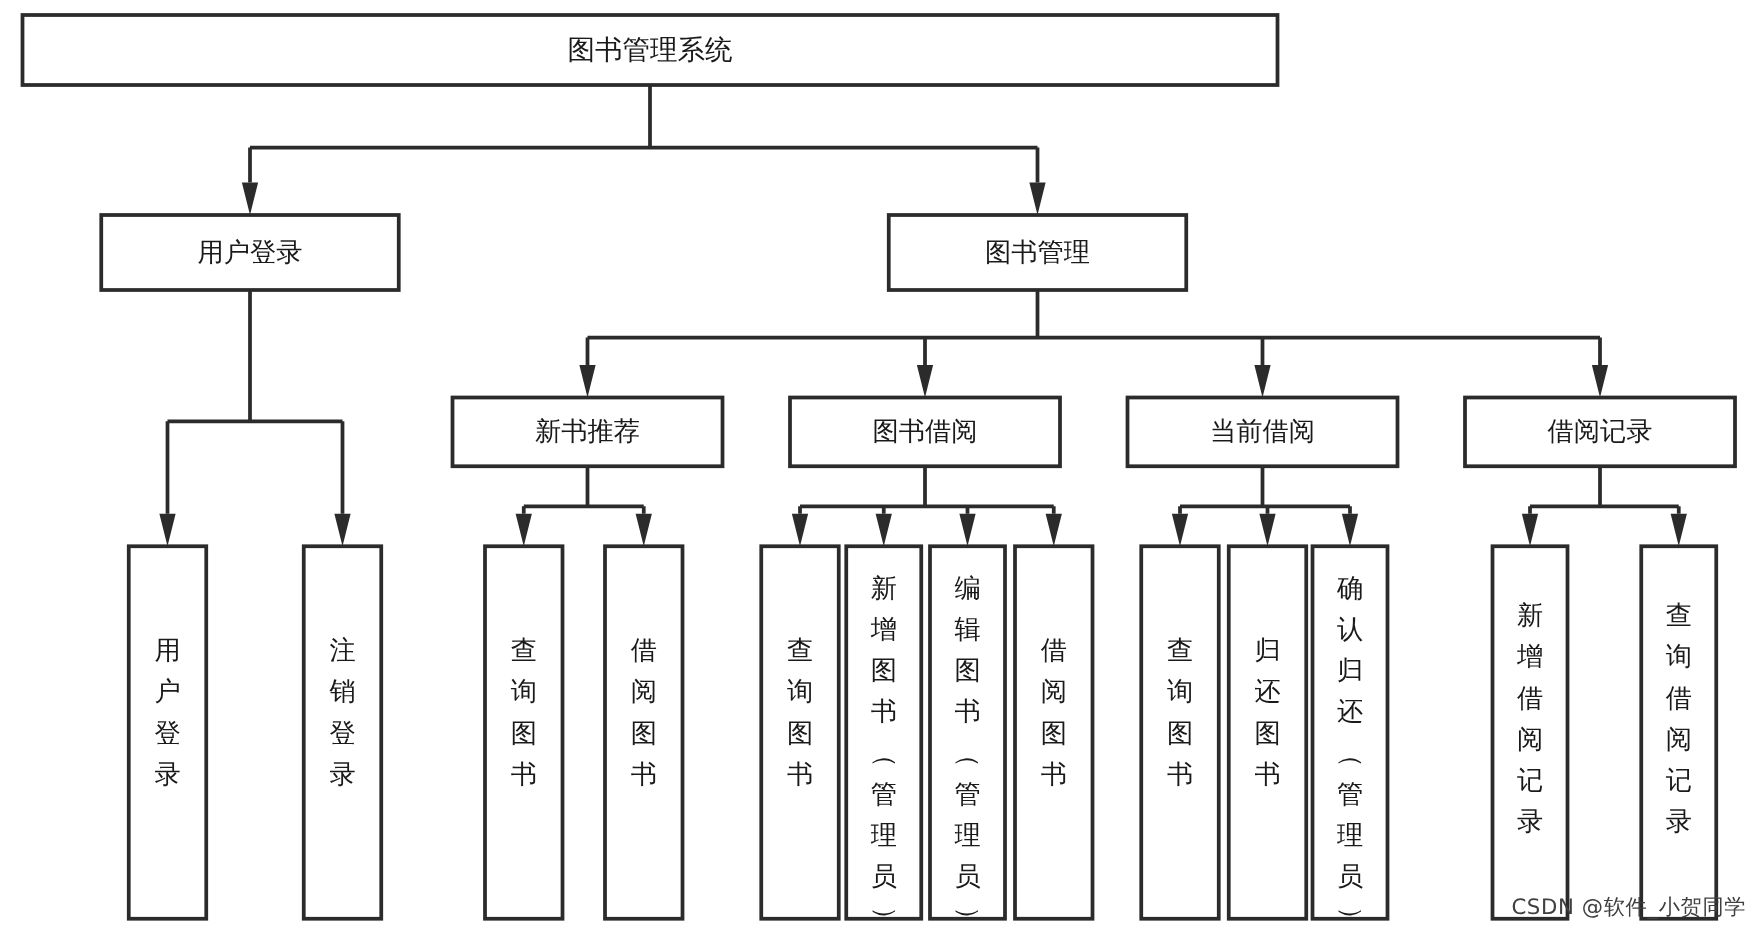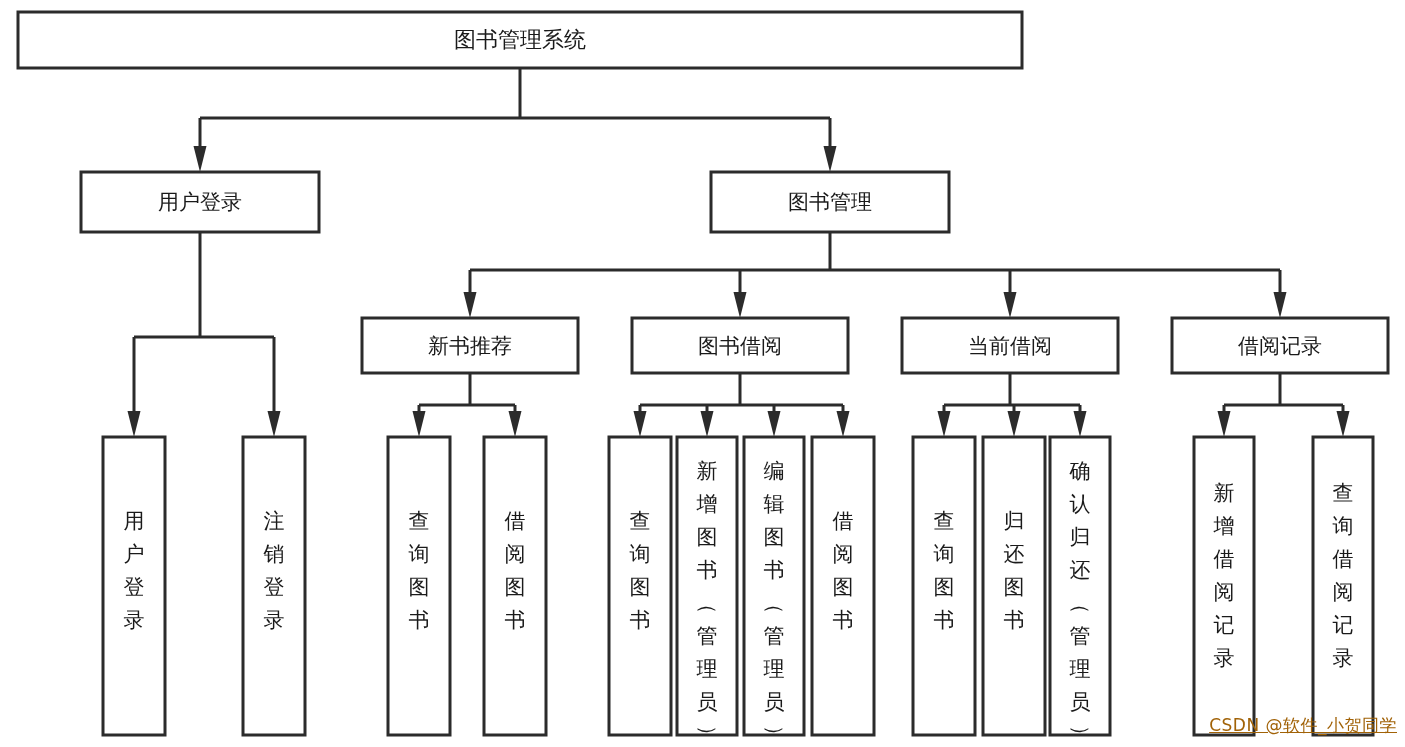--- a/index.html
+++ b/index.html
@@ -68,25 +68,24 @@
     font-size: 21px;
     text-anchor: middle;
     dominant-baseline: middle;
   }
   .watermark {
     position: absolute;
     right: 8px;
     bottom: 4px;
     font-family: "DejaVu Sans", "Liberation Sans", sans-serif;
     font-size: 17px;
-    color: #a16207;
+    color: #404040;
     white-space: nowrap;
     letter-spacing: 0.5px;
     user-select: none;
-    text-decoration: underline;
   }
 </style>
 </head>
 <body>
 
 <div id="diagram-root">
   <svg class="flow" id="flow-svg" viewBox="0 0 1405 747" xmlns="http://www.w3.org/2000/svg">
     <g id="links-layer">
         <g>
           <line class="link" x1="520" y1="68" x2="520" y2="118"></line>

